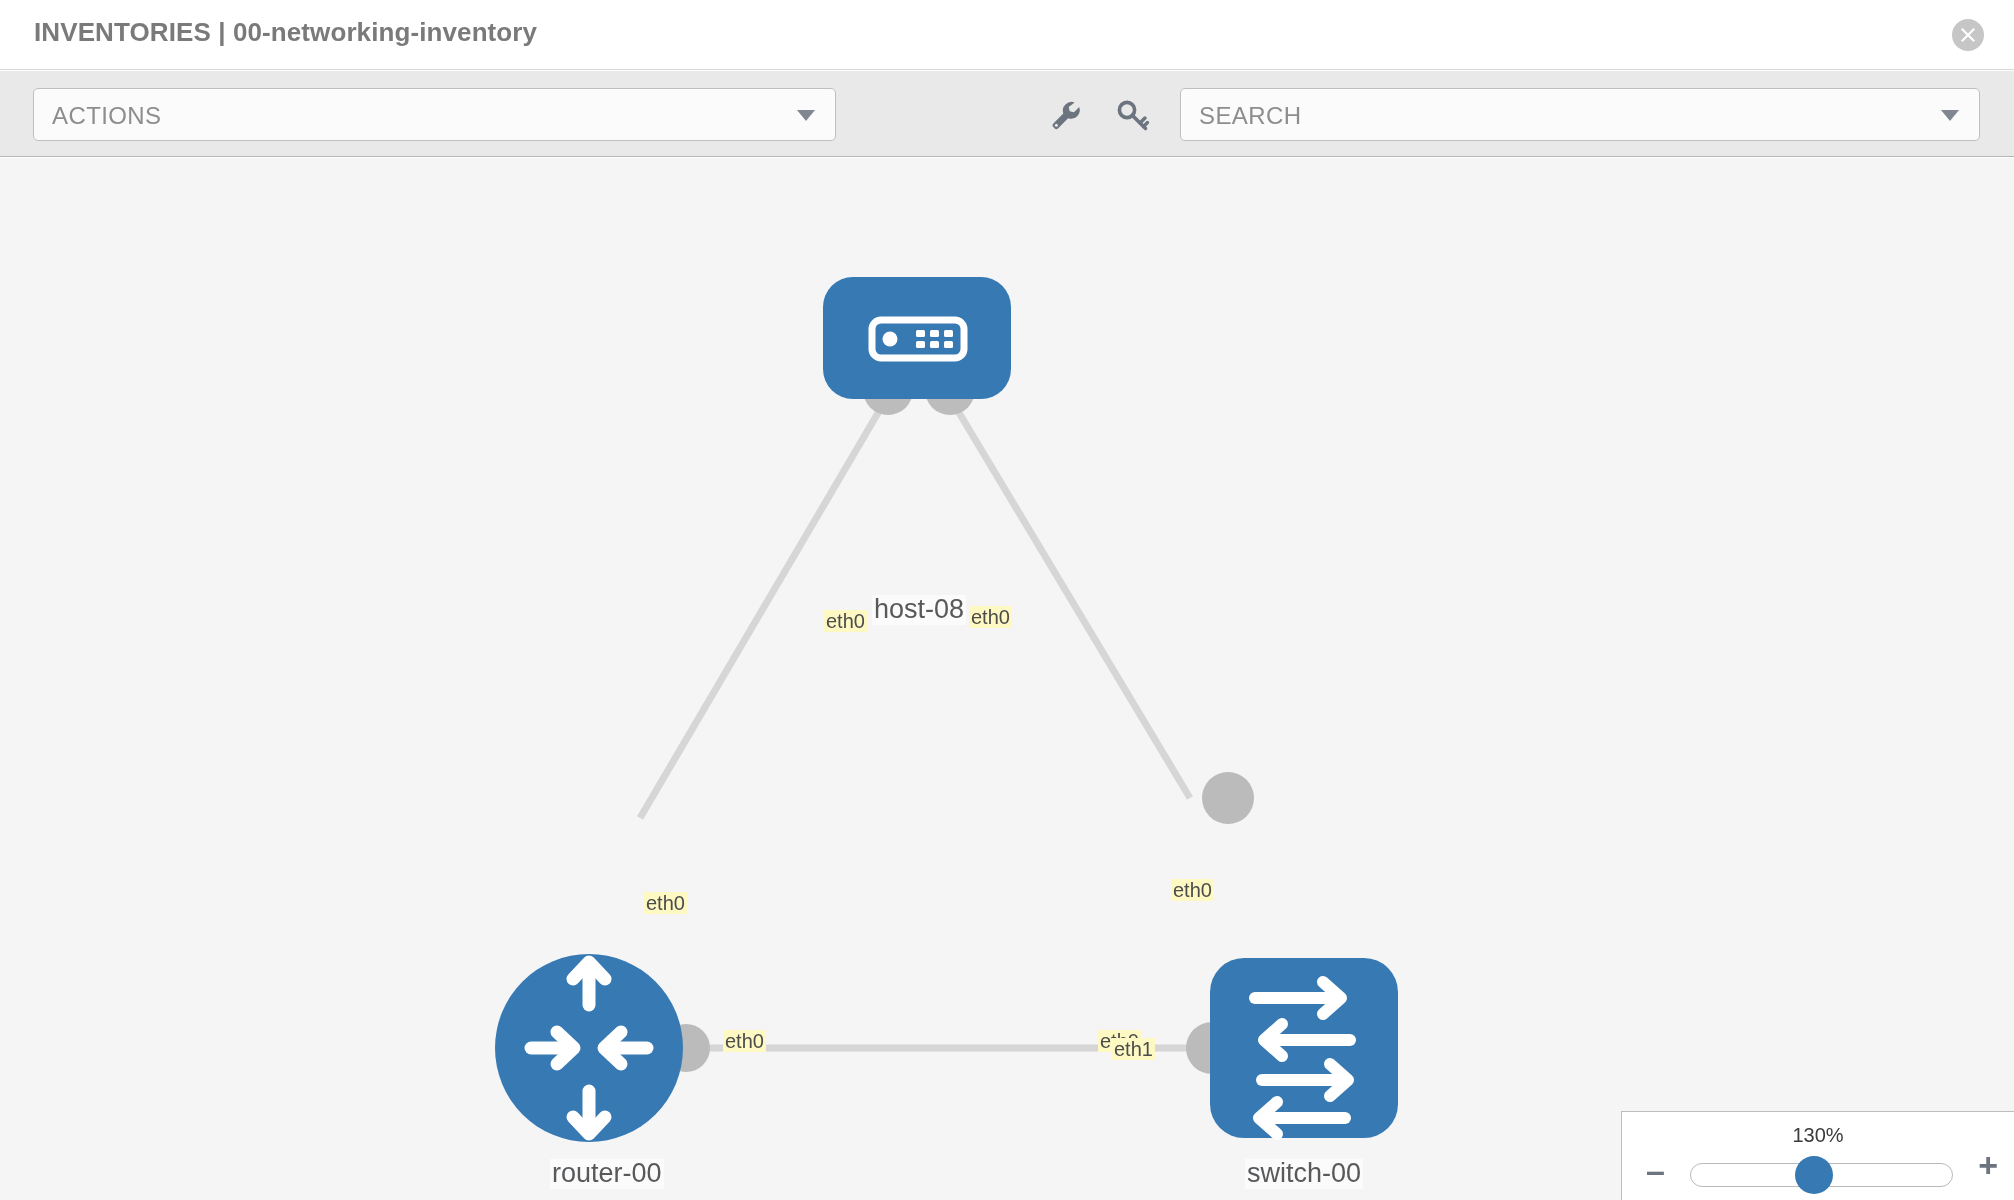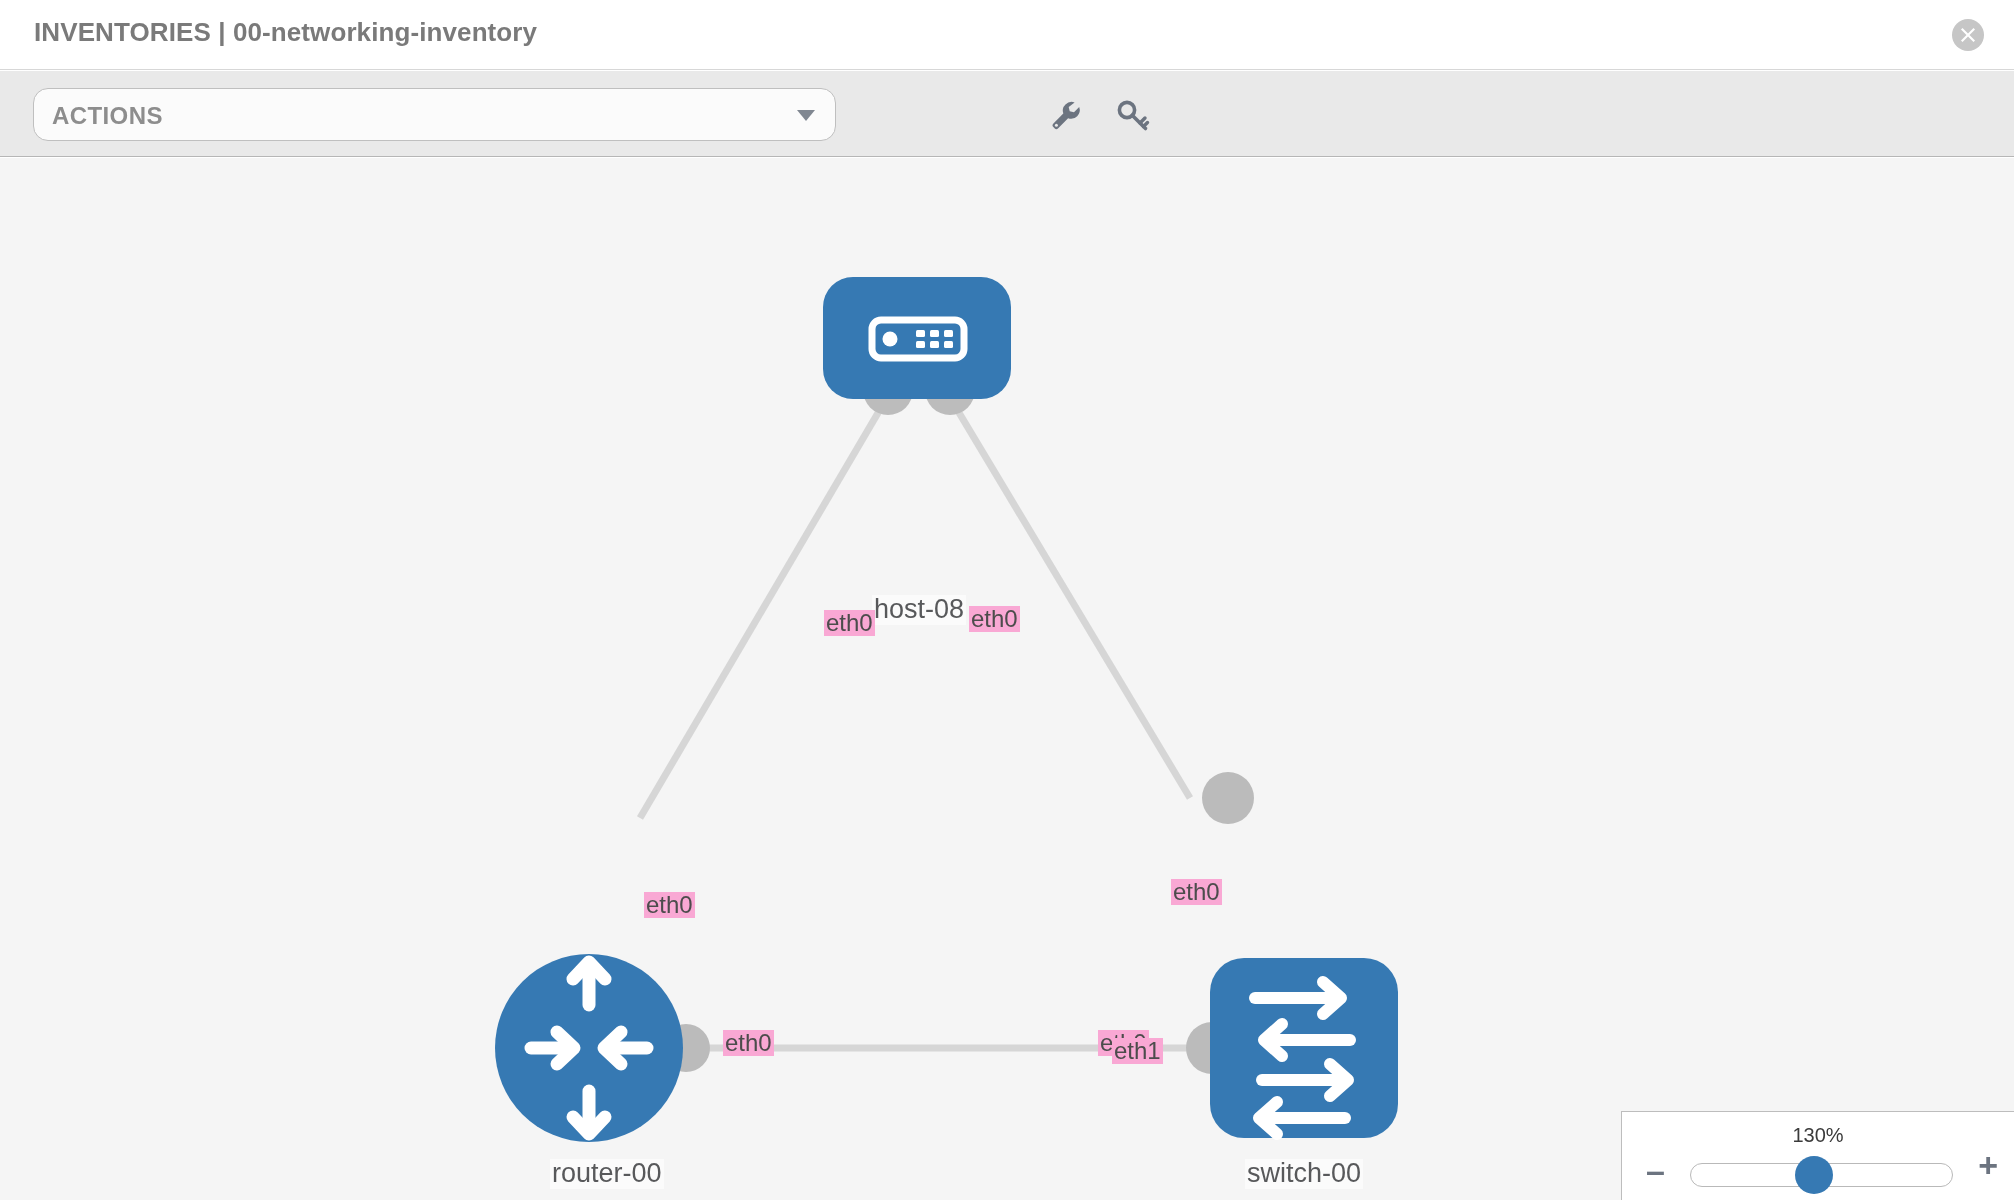--- a/index.html
+++ b/index.html
@@ -56,23 +56,22 @@
     height: 86px;
     background: #e9e9e9;
     border-bottom: 1px solid #b6b6b6;
   }
   .actions-select {
     position: absolute;
     left: 33px; top: 17px;
     width: 803px; height: 53px;
     background: #fbfbfb;
     border: 1px solid #bfbfbf;
-    border-radius: 15px;
-    cursor: pointer;
-    font-weight: bold;
+    border-radius: 5px;
+    cursor: pointer;
   }
   .actions-select .sel-label {
     position: absolute;
     left: 18px; top: 13px;
     font-size: 24px;
     color: #8d8d8d;
     letter-spacing: 0.4px;
   }
   .caret {
     position: absolute;
@@ -129,23 +128,23 @@
     position: absolute;
     font-size: 27px;
     color: #58595b;
     background: #fbfbfb;
     white-space: nowrap;
     padding: 0 2px;
     line-height: 1.1;
   }
   .iflabel {
     position: absolute;
-    font-size: 24px;
+    font-size: 20px;
     color: #4c4c4c;
-    background: #f9a8d4;
+    background: #fef9c3;
     white-space: nowrap;
     padding: 0 2px;
     line-height: 1.1;
   }
 
   
   .zoom-panel {
     position: absolute;
     left: 1621px; top: 1082px;
     width: 393px; height: 118px;
@@ -220,20 +219,24 @@
 
     <div class="tool-icon key">
       <svg width="36" height="36" viewBox="0 0 36 36" aria-hidden="true">
         <circle cx="12" cy="13" r="7.6" fill="none" stroke="#6c7480" stroke-width="3.6"></circle>
         <path d="M17.2 18.2 L30.5 31.5" stroke="#6c7480" stroke-width="3.6" stroke-linecap="round"></path>
         <path d="M25 26 L30 21" stroke="#6c7480" stroke-width="3.4" stroke-linecap="round"></path>
         <path d="M28.5 29.5 L32.5 25.5" stroke="#6c7480" stroke-width="3.4" stroke-linecap="round"></path>
       </svg>
     </div>
 
+    <div class="search-select">
+      <span class="sel-label">SEARCH</span>
+      <span class="caret"></span>
+    </div>
   </div>
 
   <div class="canvas">
 
     <svg class="topology" viewBox="0 0 2014 1042">
 
       <g>
 
         <line x1="885" y1="243" x2="640" y2="660" stroke="#d6d6d6" stroke-width="7"></line>
 

